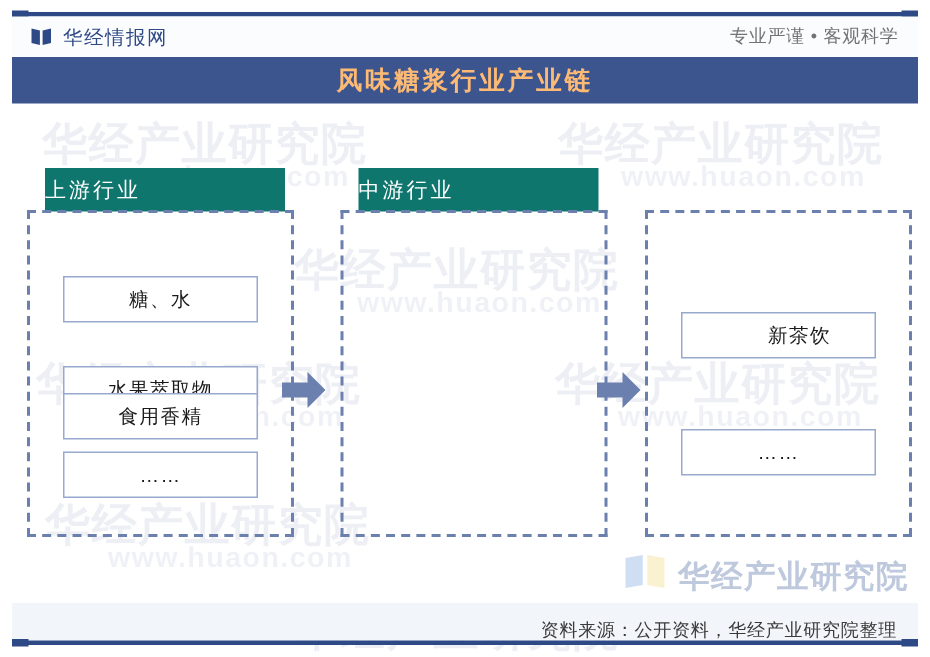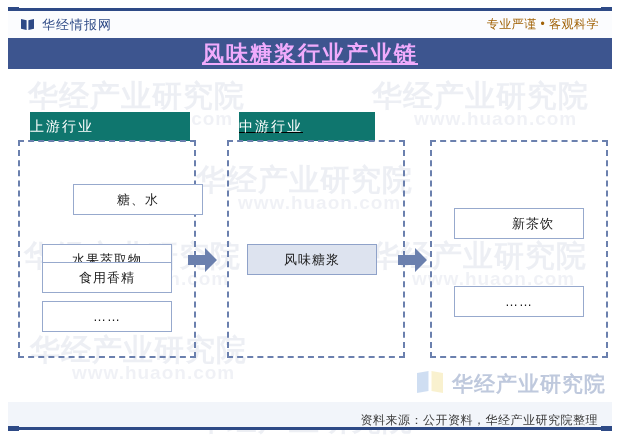--- a/index.html
+++ b/index.html
@@ -86,43 +86,42 @@
     height: 15px;
     flex: none;
   }
   .brand-name {
     font-size: 13px;
     color: #2e4a86;
     letter-spacing: 1px;
   }
   .tagline {
     font-size: 12px;
-    color: #a16207;
+    color: #737373;
     letter-spacing: 0.5px;
   }
 
   
   .titlebar {
     position: absolute;
     left: 8px;
     top: 38px;
     width: 604px;
     height: 31px;
     background: #3d558f;
     z-index: 3;
     display: flex;
     align-items: center;
     justify-content: center;
   }
   .titlebar .title-text {
-    color: #f0abfc;
-    font-size: 22px;
+    color: #fdba74;
+    font-size: 17px;
     font-weight: bold;
     letter-spacing: 2px;
-    text-decoration: underline;
   }
 
   
   .cols {
     position: absolute;
     left: 0;
     top: 69px;
     width: 620px;
     height: 303px;
     z-index: 2;
@@ -139,21 +138,21 @@
   .col-header {
     position: absolute;
     top: 43px;
     height: 29px;
     background: #0f766e;
     display: flex;
     align-items: center;
     justify-content: flex-start;
   }
   .col-up   .col-header { left: 16px;  width: 160px; }
-  .col-mid  .col-header { left: 16px;  width: 136px; text-decoration: underline; }
+  .col-mid  .col-header { left: 16px;  width: 160px; }
   .col-down .col-header { left: 0px;   width: 160px; }
   .col-header span {
     color: #ffffff;
     font-size: 14px;
     letter-spacing: 2px;
   }
 
   .dash-box {
     position: absolute;
     top: 71px;
@@ -182,21 +181,21 @@
   }
   .node.fill {
     background: #dde3ef;
     border: 1.5px solid #8fa2c9;
   }
 
   .col-up .node   { left: 28px; width: 130px; }
   .col-down .node { left: 24px; width: 130px; }
   .col-mid .node  { left: 24px; width: 130px; }
 
-  .up-n1 { top: 115px; margin-left: 31px; }
+  .up-n1 { top: 115px; }
   .up-n2 { top: 154px; margin-top: 21px; }
   .up-n3 { top: 193px; }
   .up-n4 { top: 232px; }
 
   .mid-n1 { top: 175px; }
 
   .dn-n1 { top: 139px; padding-left: 28px; }
   .dn-n2 { top: 178px; }
   .dn-n3 { top: 217px; }
 
@@ -330,23 +329,20 @@
       <div class="node up-n4">
         <span>……</span>
       </div>
     </div>
 
     <div class="col col-mid">
       <div class="col-header">
         <span>中游行业</span>
       </div>
       <div class="dash-box"></div>
-      <div class="node fill mid-n1">
-        <span>风味糖浆</span>
-      </div>
     </div>
 
     <div class="col col-down">
       <div class="dash-box"></div>
       <div class="node dn-n1">
         <span>新茶饮</span>
       </div>
       <div class="node dn-n3">
         <span>……</span>
       </div>

